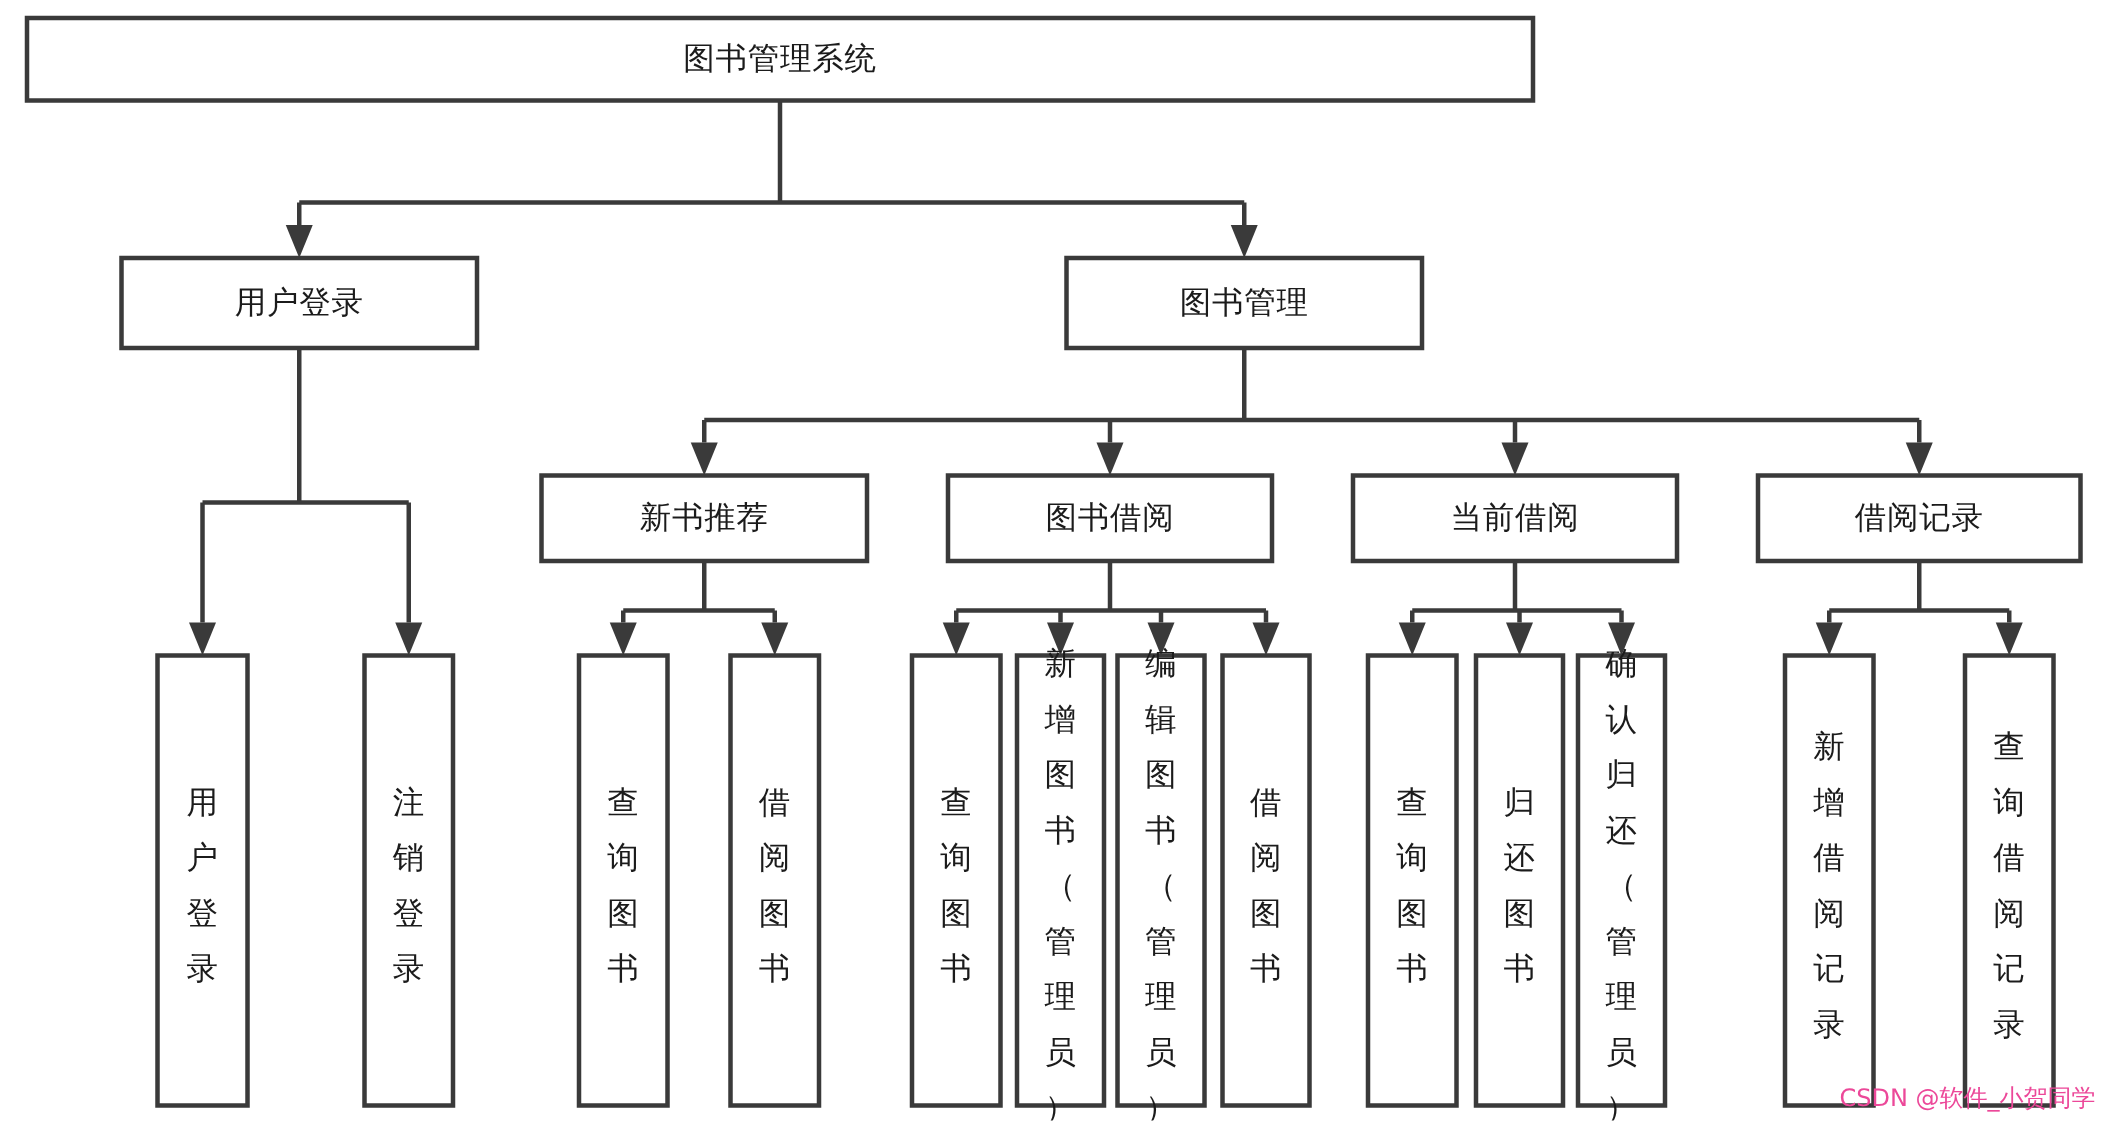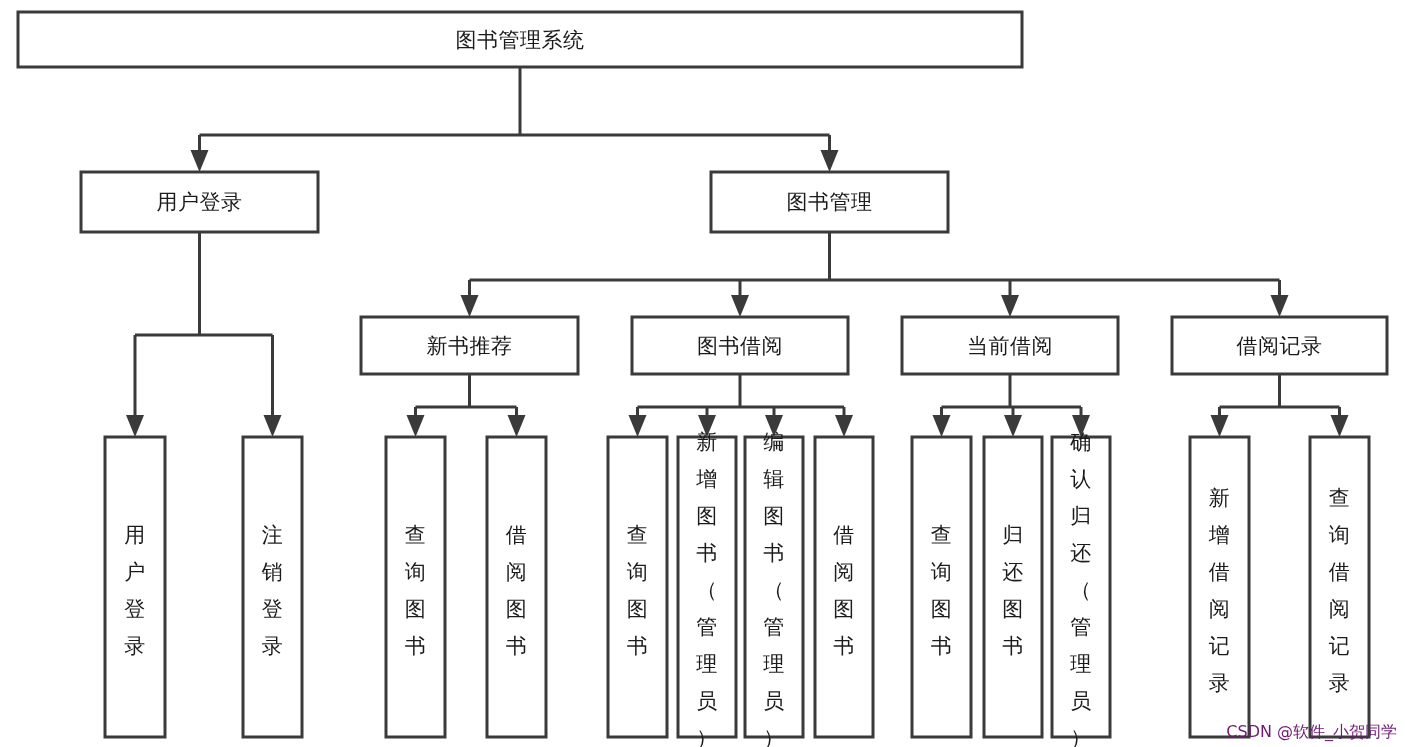--- a/index.html
+++ b/index.html
@@ -58,21 +58,21 @@
     fill: #1b1b1b;
     text-anchor: middle;
     letter-spacing: 0.5px;
   }
   .watermark {
     position: absolute;
     right: 8px;
     bottom: 4px;
     font-family: "DejaVu Sans", "Liberation Sans", sans-serif;
     font-size: 16px;
-    color: #701a75;
+    color: #ec4899;
     white-space: nowrap;
     user-select: none;
   }
 </style>
 </head>
 <body>
 
 <div id="diagram-root">
   <svg id="tree-svg" viewBox="0 0 1405 747">
     <defs></defs>

